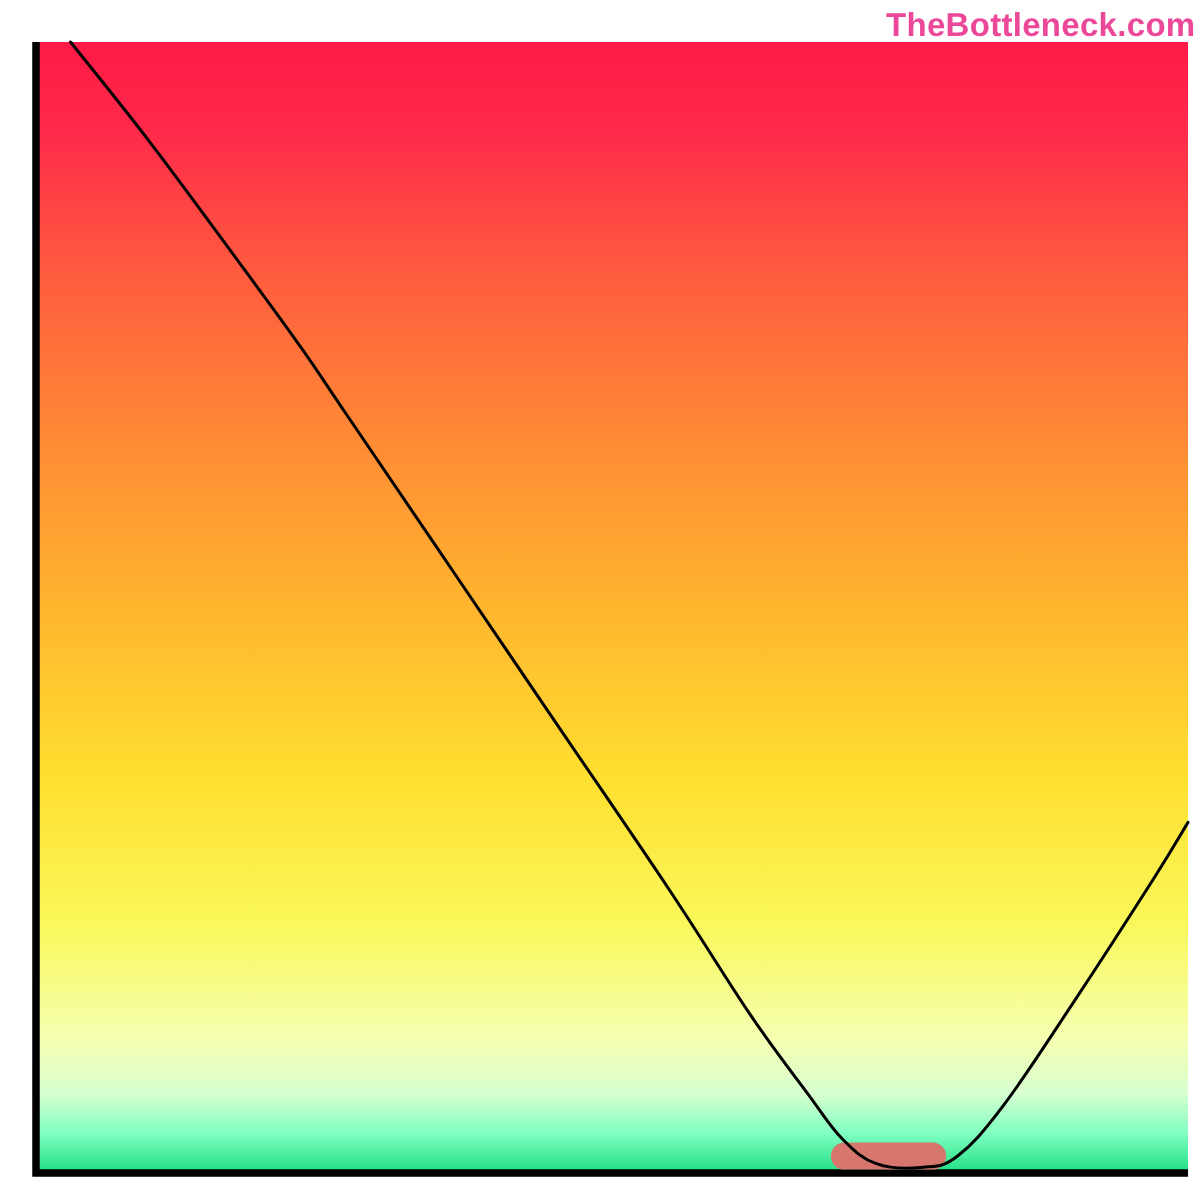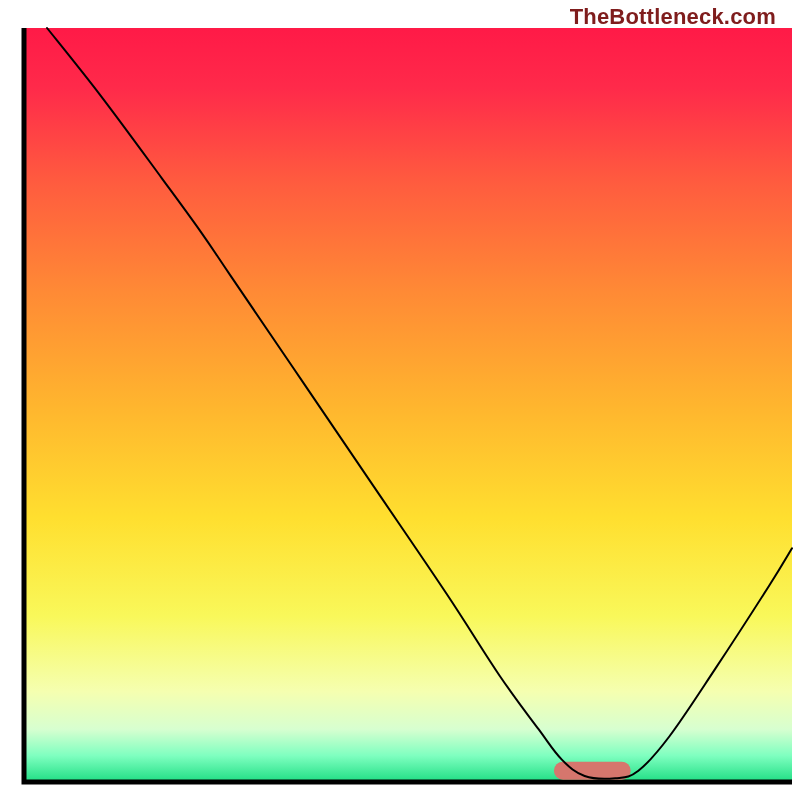--- a/index.html
+++ b/index.html
@@ -10,24 +10,24 @@
   }
   .wrap {
     width: 800px;
     height: 800px;
     position: relative;
     background: #fff;
   }
   .watermark {
     position: absolute;
     top: 4px;
-    right: 24px;
+    right: 3px;
     font-size: 22px;
     font-weight: bold;
-    color: #7f1d1d;
+    color: #ec4899;
     letter-spacing: 0.2px;
   }
   svg {
     position: absolute;
     left: 0;
     top: 0;
   }
 </style>
 </head>
 <body>

